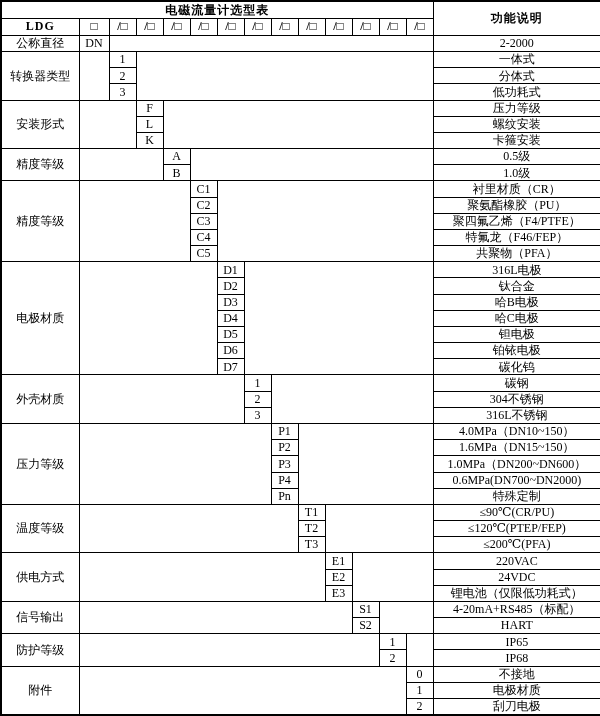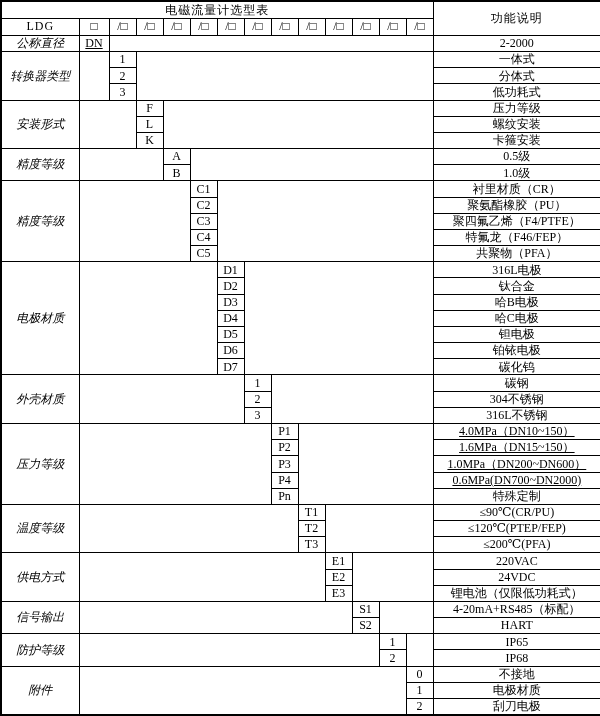--- a/index.html
+++ b/index.html
@@ -28,38 +28,37 @@
     padding: 0 1px;
     margin: 0;
     text-align: center;
     vertical-align: middle;
     font-size: 12px;
     line-height: 1.05;
     white-space: nowrap;
     overflow: hidden;
   }
   tr { height: 16px; }
-  tr.r-title, tr.r-model { height: 17px; }
+  tr.r-title, tr.r-model { height: 17px; font-weight: bold; }
   td.title-cell, td.hdr-cell {
     font-size: 14px;
     letter-spacing: 1px;
   }
   td.ldg-cell {
     text-align: left;
     padding-left: 7px;
     letter-spacing: 1px;
   }
   td.box-cell { font-size: 12px; }
-  td.cat-cell { font-size: 12.5px; font-style: italic; }
+  td.cat-cell { font-size: 12.5px; }
   td.code-cell { font-size: 12px; }
   td.desc-cell { font-size: 12px; }
   td.align-left {
     text-align: left;
     padding-left: 2px;
-    text-decoration: underline;
   }
   td.spacer-cell { border: 1px solid #000000; }
 </style>
 </head>
 <body>
 
 <div id="page">
   <table class="sel">
     <colgroup>
       <col style="width:78px">

